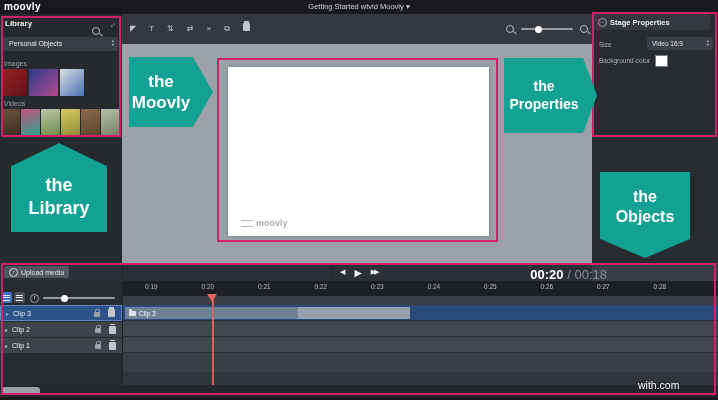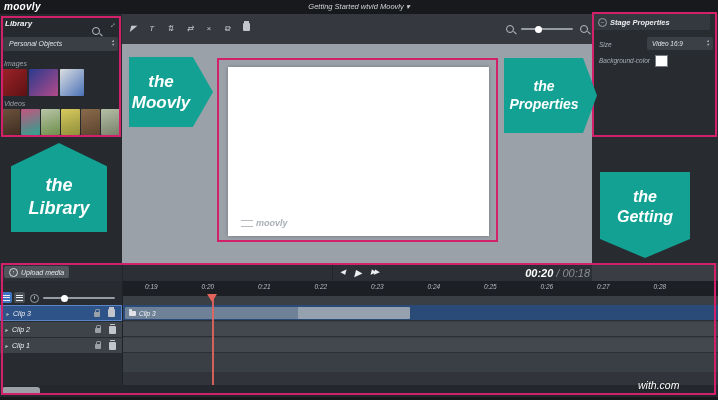--- a/index.html
+++ b/index.html
@@ -1,17 +1,17 @@
 <!DOCTYPE html>
 <html><head>
 <meta charset="utf-8">
 <style>
   html,body{margin:0;padding:0;background:#101114;}
   #screen{position:relative;width:718px;height:400px;background:#17191d;overflow:hidden;
-          font-family:"Liberation Sans",sans-serif;color:#e8eaec;font-style:italic;-webkit-font-smoothing:antialiased;}
+          font-family:"Liberation Sans",sans-serif;color:#e8eaec;-webkit-font-smoothing:antialiased;}
   .abs{position:absolute;}
   
   .topbar{left:0;top:0;width:718px;height:14px;background:#17191d;}
   .logo{left:4px;top:1px;font-size:10px;font-weight:bold;color:#fff;letter-spacing:.3px;}
   .doc-title{left:0;top:2px;width:718px;text-align:center;font-size:7.5px;color:#cfd3d8;}
   .save-btn{left:721px;top:1px;width:23px;height:12px;background:#a21caf;border-radius:2px;
             font-size:7.5px;color:#e3e5e8;text-align:center;line-height:12px;}
   
   .left-panel{left:0;top:14px;width:122px;height:249px;background:#26292e;}
   .lib-header{left:5px;top:19px;font-size:8px;font-weight:bold;color:#f0f2f4;}
@@ -57,21 +57,21 @@
   
   .timeline-bg{left:0;top:263px;width:718px;height:134px;background:#2c2f35;}
   .transport{left:0;top:263px;width:718px;height:18px;background:#2c2f35;}
   .transport-right{left:592px;top:263px;width:126px;height:18px;background:#3a3d44;}
   .upload-btn{left:4px;top:266px;height:12px;background:#51555c;border-radius:2px;display:flex;align-items:center;gap:3px;padding:0 5px;}
   .i-upload{width:7px;height:7px;border:1px solid #d5d9de;border-radius:50%;color:#d5d9de;font-size:5px;line-height:6.5px;text-align:center;}
   .upload-label{font-size:7px;color:#e3e5e8;}
   .t-sep{width:1px;height:18px;background:#22252a;}
   .transport-btns{left:340px;top:266px;display:flex;align-items:center;gap:9px;height:12px;}
   .tbtn{color:#eceef0;font-size:7px;} .tbtn.play{font-size:9.5px;} .tbtn.fwd{letter-spacing:-2px;}
-  .time-display{left:480px;top:267px;width:110px;text-align:right;font-size:11px;}
+  .time-display{left:497px;top:267px;width:110px;text-align:right;font-size:13px;}
   .time-cur{color:#fff;font-weight:bold;} .time-sep,.time-tot{color:#8a8f96;}
   .ruler{left:122px;top:281px;width:596px;height:24px;background:#1c1f24;
          background-image:repeating-linear-gradient(to right,rgba(190,196,205,.30) 0 1px,transparent 1px 9.42px);
          background-size:100% 5px;background-repeat:no-repeat;background-position:2px 100%;}
   .ruler-label{position:absolute;top:2px;font-size:6.5px;color:#b8bdc4;}
   .ruler-tick{position:absolute;bottom:0;width:1px;height:9px;background:#8d939b;}
   .tl-leftcol{left:0;top:281px;width:122px;height:104px;background:#282b30;}
   .view-toggle{position:absolute;top:11px;width:11px;height:11px;border-radius:2px;display:flex;flex-direction:column;justify-content:center;gap:1.5px;padding:0 2px;box-sizing:border-box;}
   .view-toggle i{display:block;height:1px;background:#eceef0;}
   .vt1{left:1px;background:#3e74c4;} .vt2{left:14px;background:#4a4e55;}
@@ -313,18 +313,18 @@
       <div class="badge badge-properties">
         <span>the</span>
         <span>Properties</span>
       </div>
       <div class="badge badge-library">
         <span>the</span>
         <span>Library</span>
       </div>
       <div class="badge badge-timeline">
         <span>the</span>
-        <span>Getting</span>
+        <span>Objects</span>
       </div>
     </div>
 
   <div class="abs site-wm">with.com</div>
 </div>
 
 </body></html>

